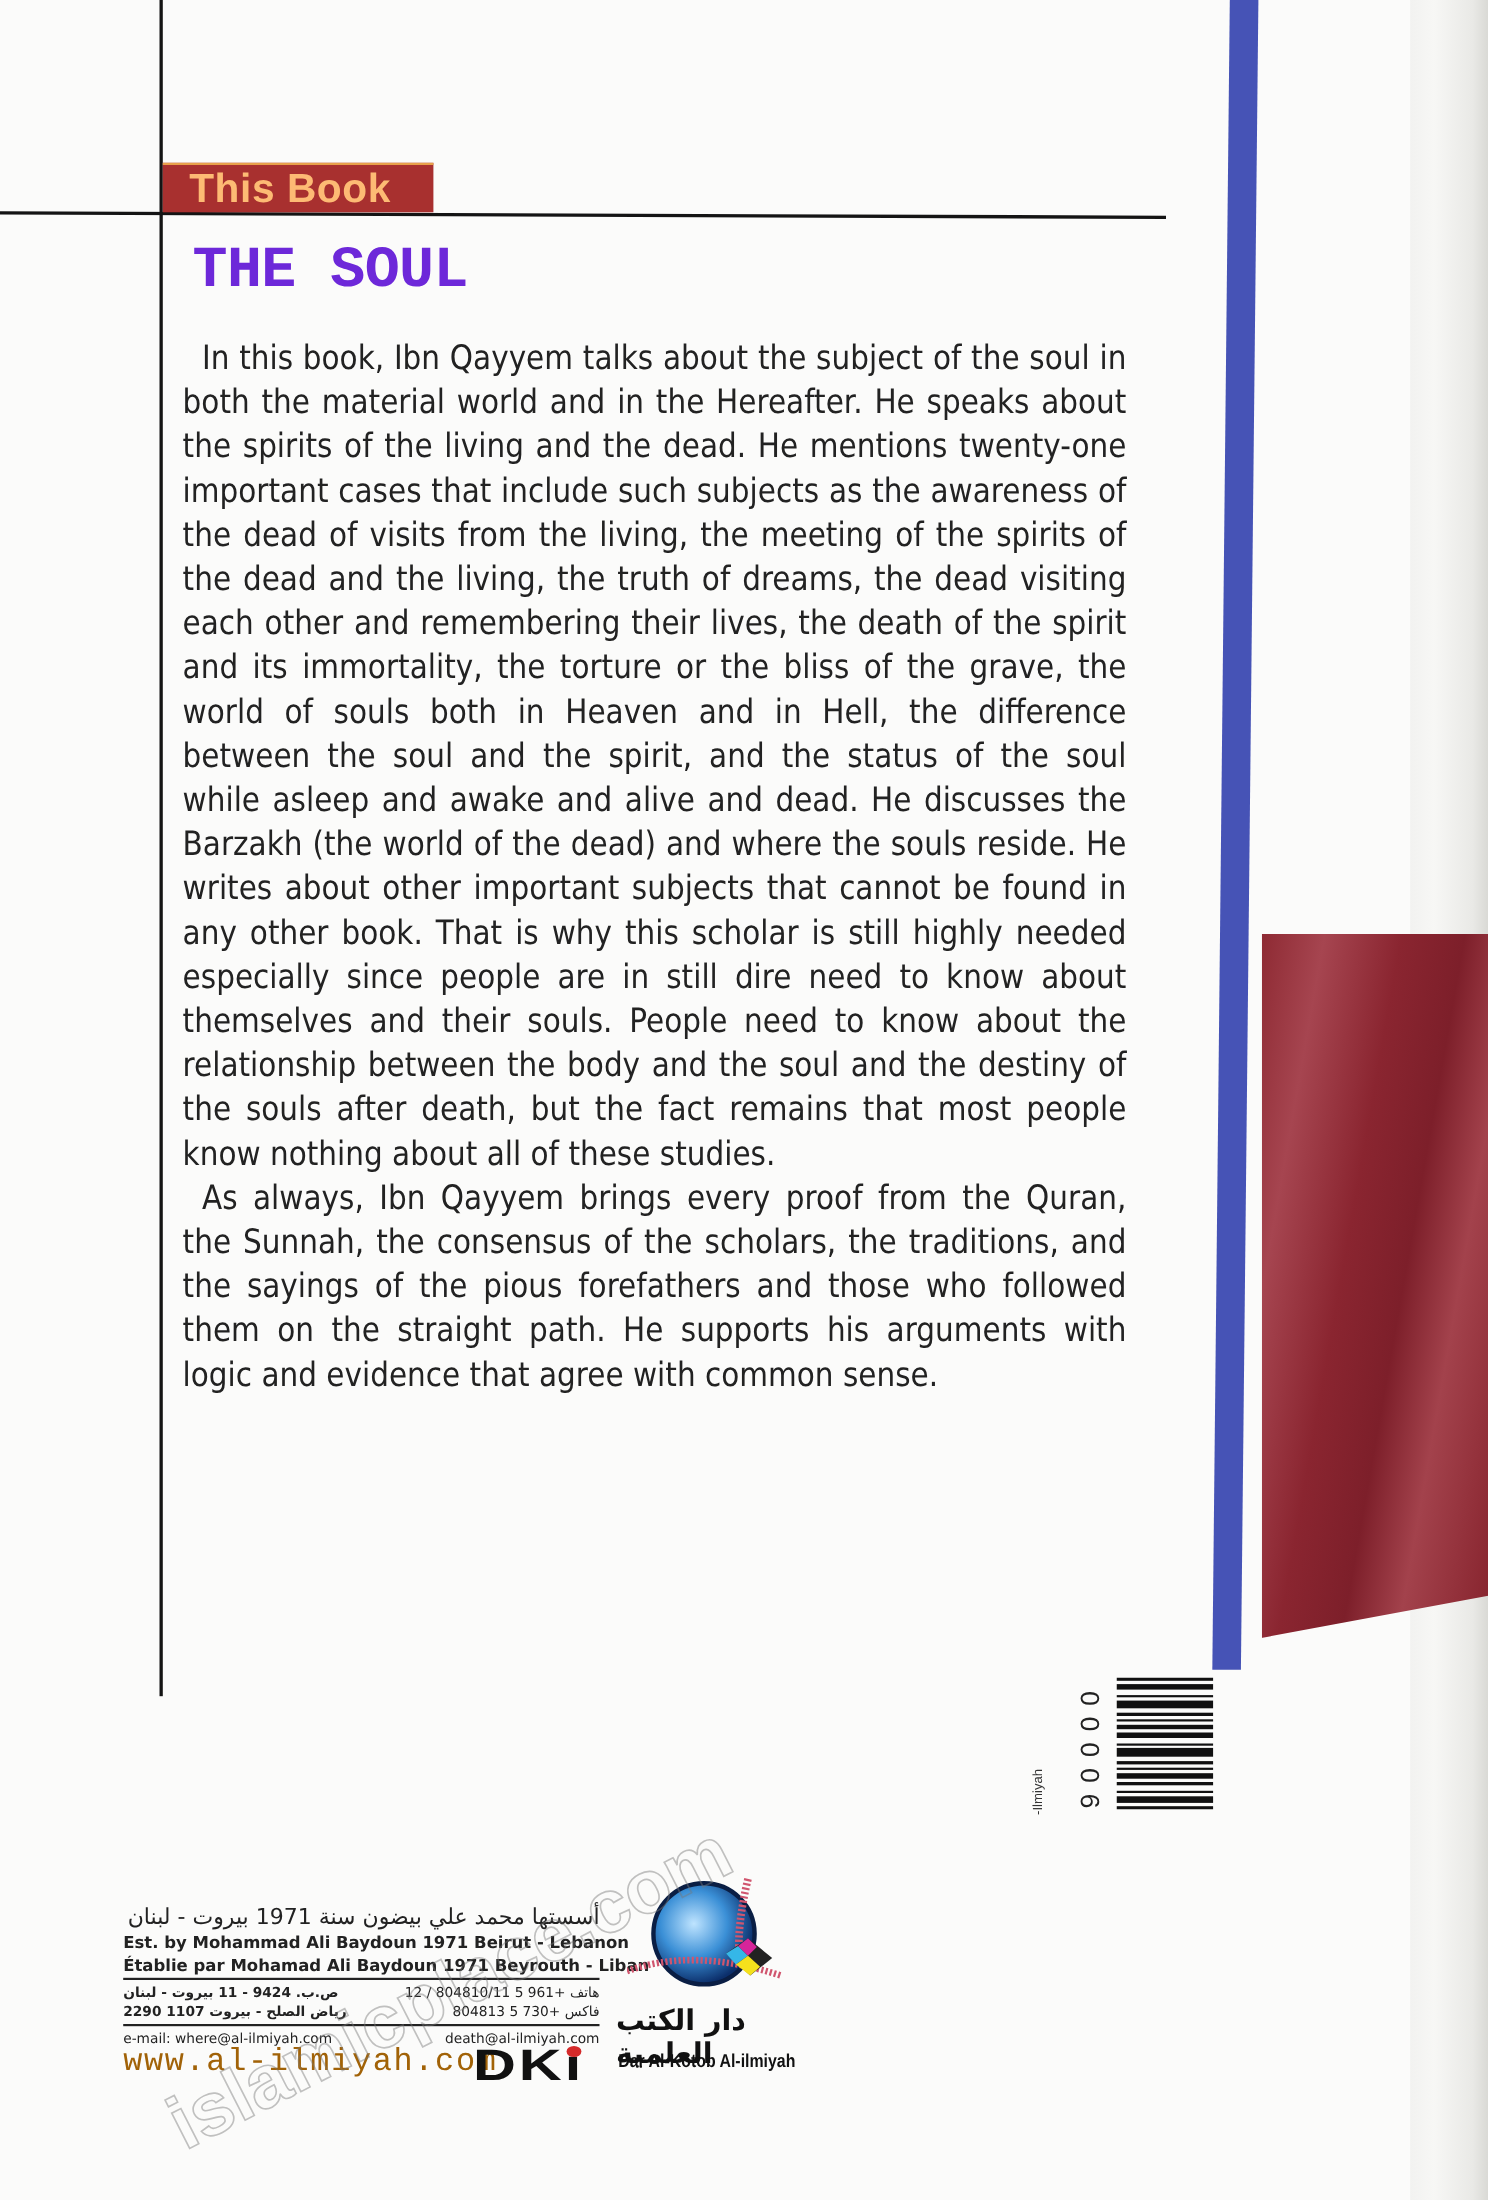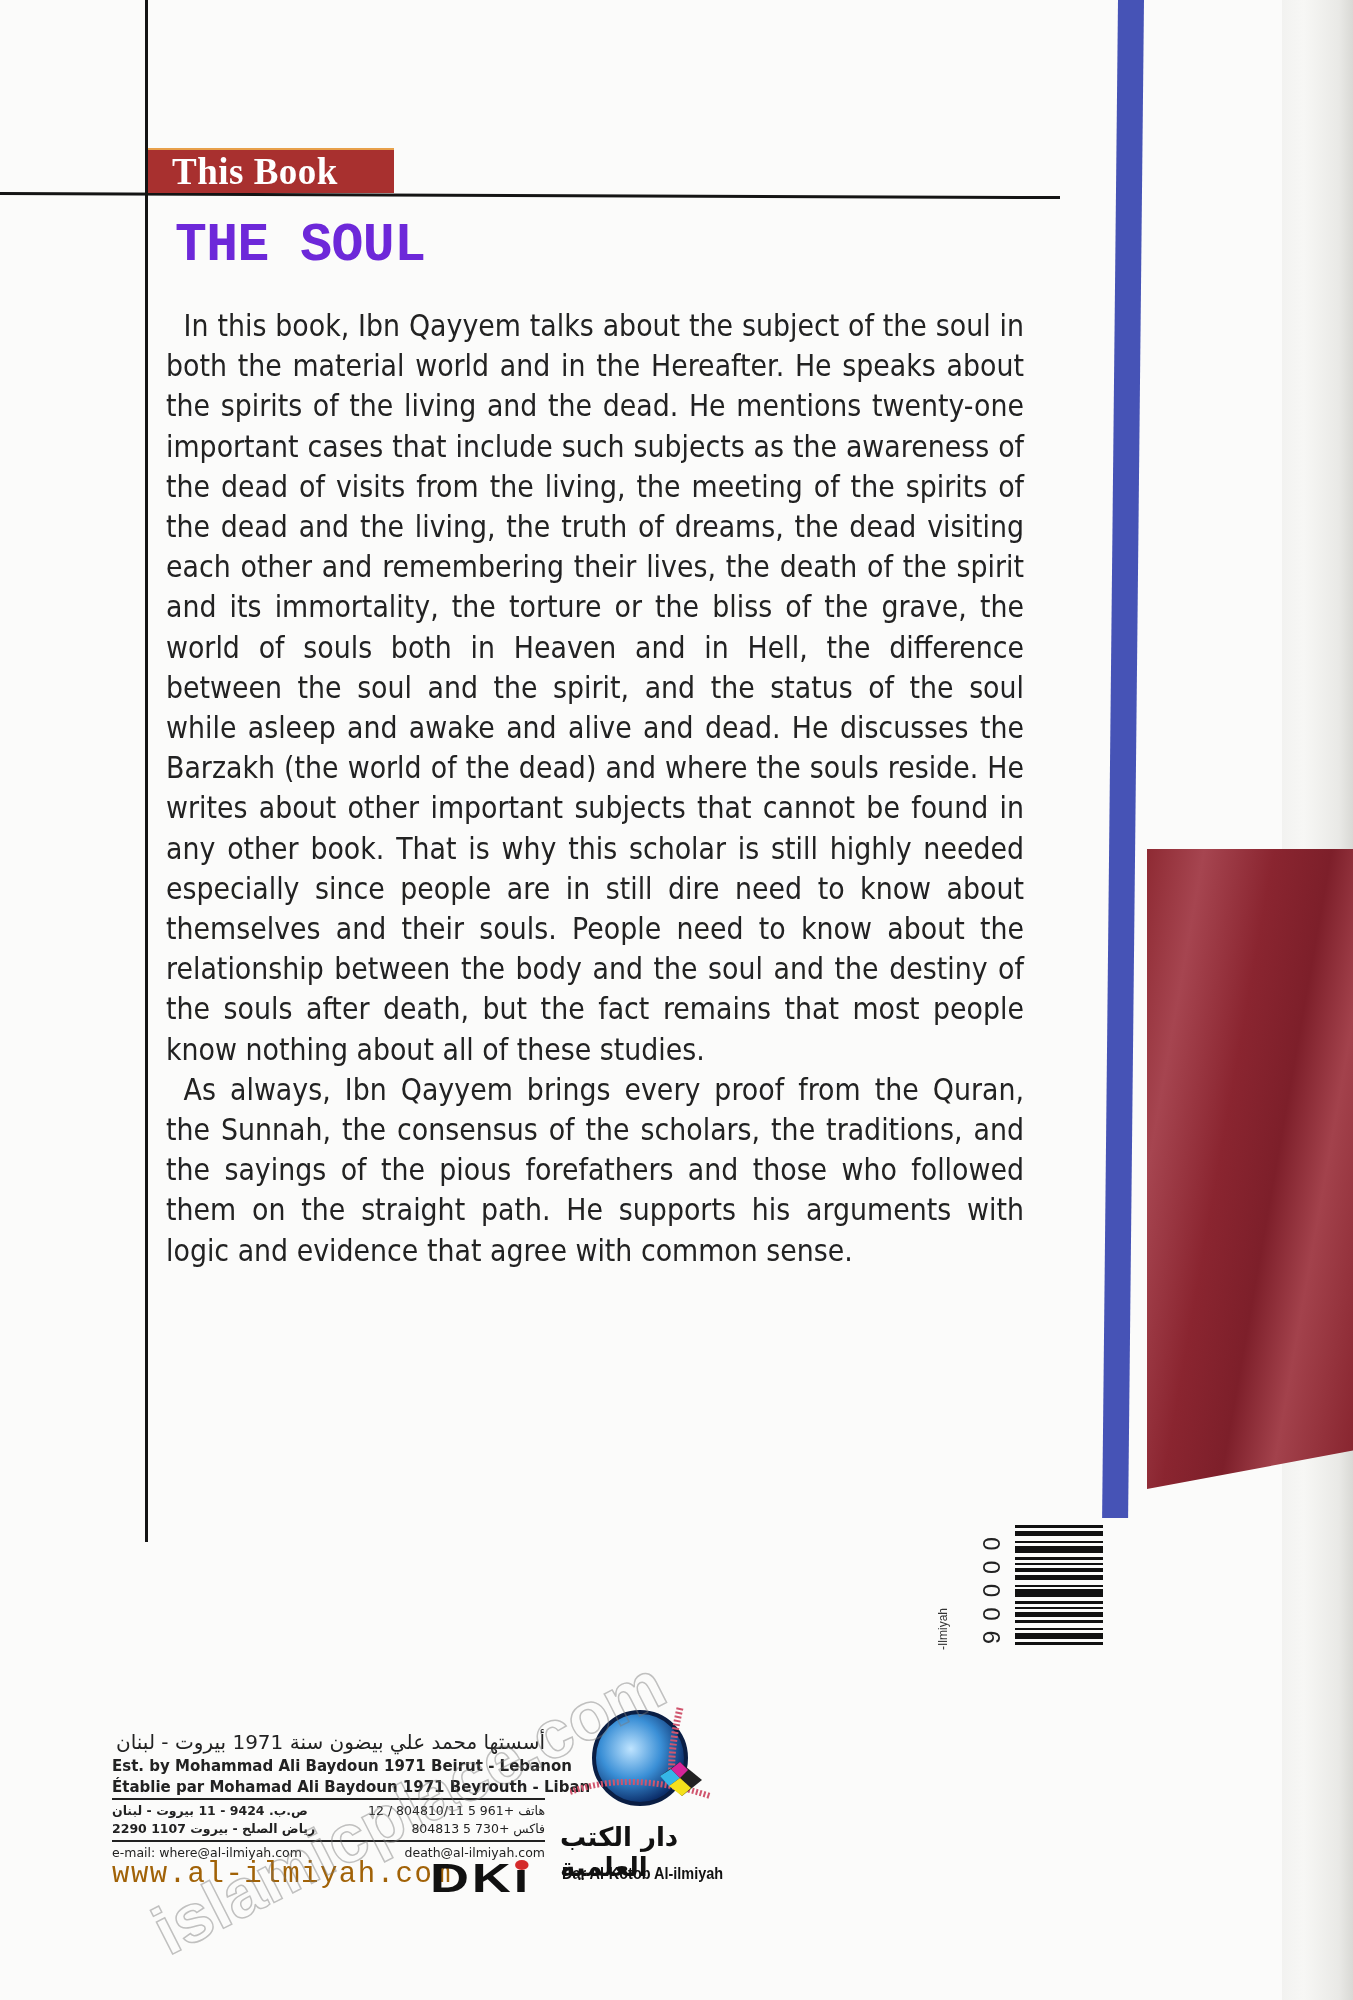--- a/index.html
+++ b/index.html
@@ -28,21 +28,21 @@
     position:absolute; left:1147px; top:849px; width:206px; height:640px;
     background:linear-gradient(100deg,#8e2a33 0%,#a64550 18%,#8a2530 40%,#7d1f2a 58%,#a3424c 74%,#86232d 100%);
     clip-path:polygon(0 0,100% 0,100% 94%,0 100%);
   }
   .label-box {
     position:absolute; left:148px; top:148px; width:246px; height:45px;
     background:#a8302f; border-top:2px solid #e8a04a;
     display:flex; align-items:center; padding-left:24px; box-sizing:border-box;
   }
   .label-box span {
-    color:#ffffff; font-family:Liberation Serif, serif; font-weight:bold; font-size:37px; letter-spacing:0.5px;
+    color:#fdba74; font-family:Liberation Sans, sans-serif; font-weight:bold; font-size:37px; letter-spacing:0.5px;
   }
   .title {
     position:absolute; left:175px; top:216px;
     font-family:Liberation Mono, monospace; font-weight:bold; font-size:53px; color:#6d28d9; letter-spacing:-0.5px;
   }
   .body-text {
     position:absolute; left:166px; top:306px; width:856px;
     font-family:"DejaVu Sans", sans-serif; font-size:30.5px; line-height:40.2px; color:#222;
     transform:scaleX(0.88); transform-origin:left top; width:975px;
   }

